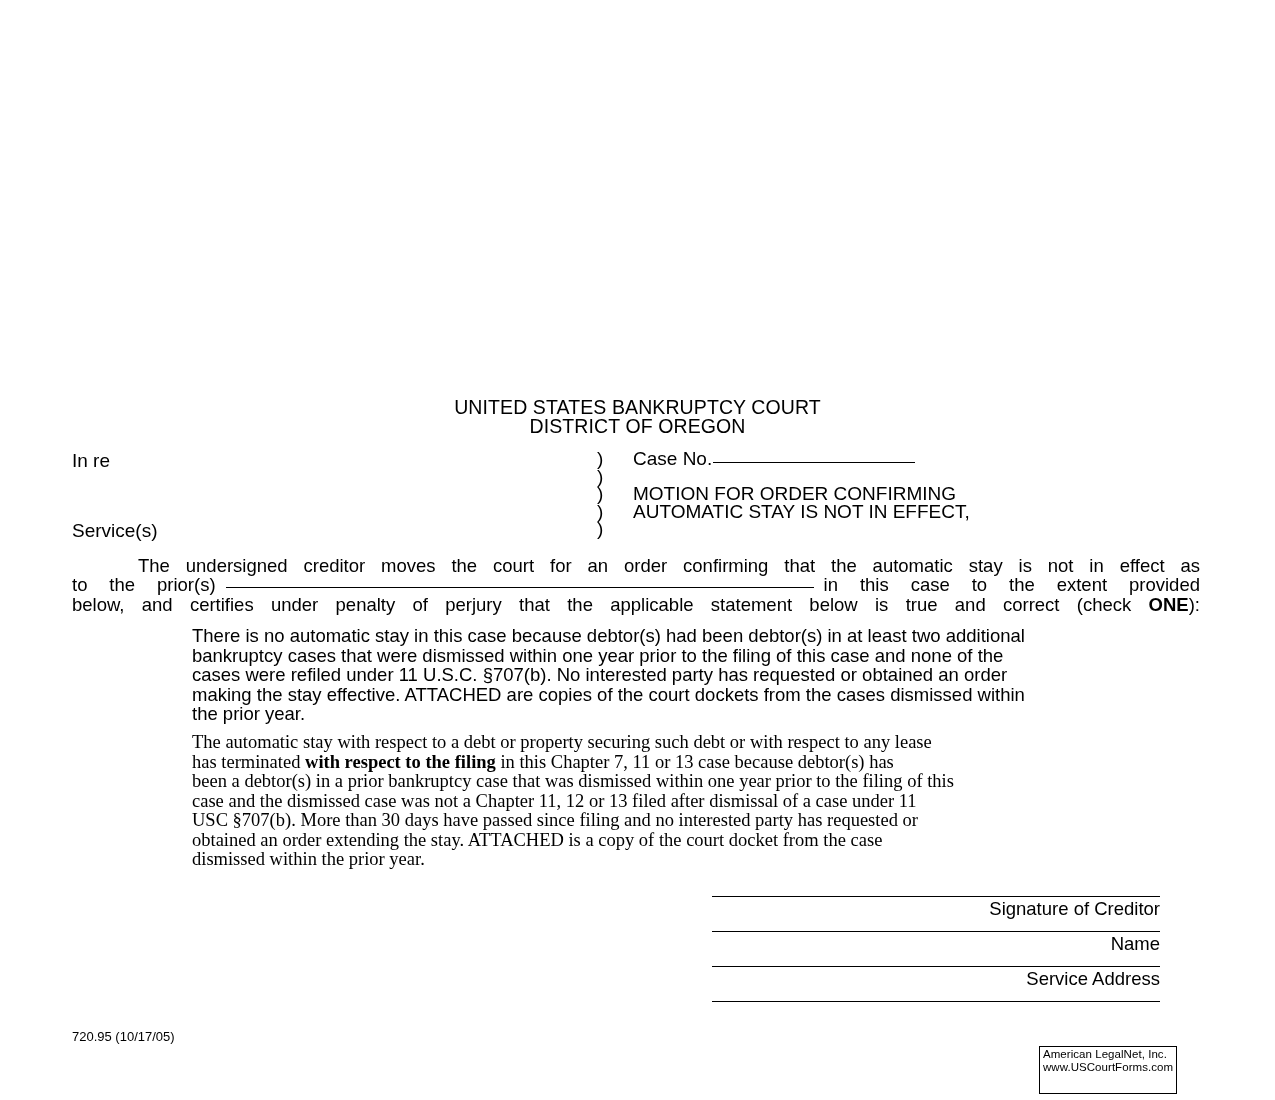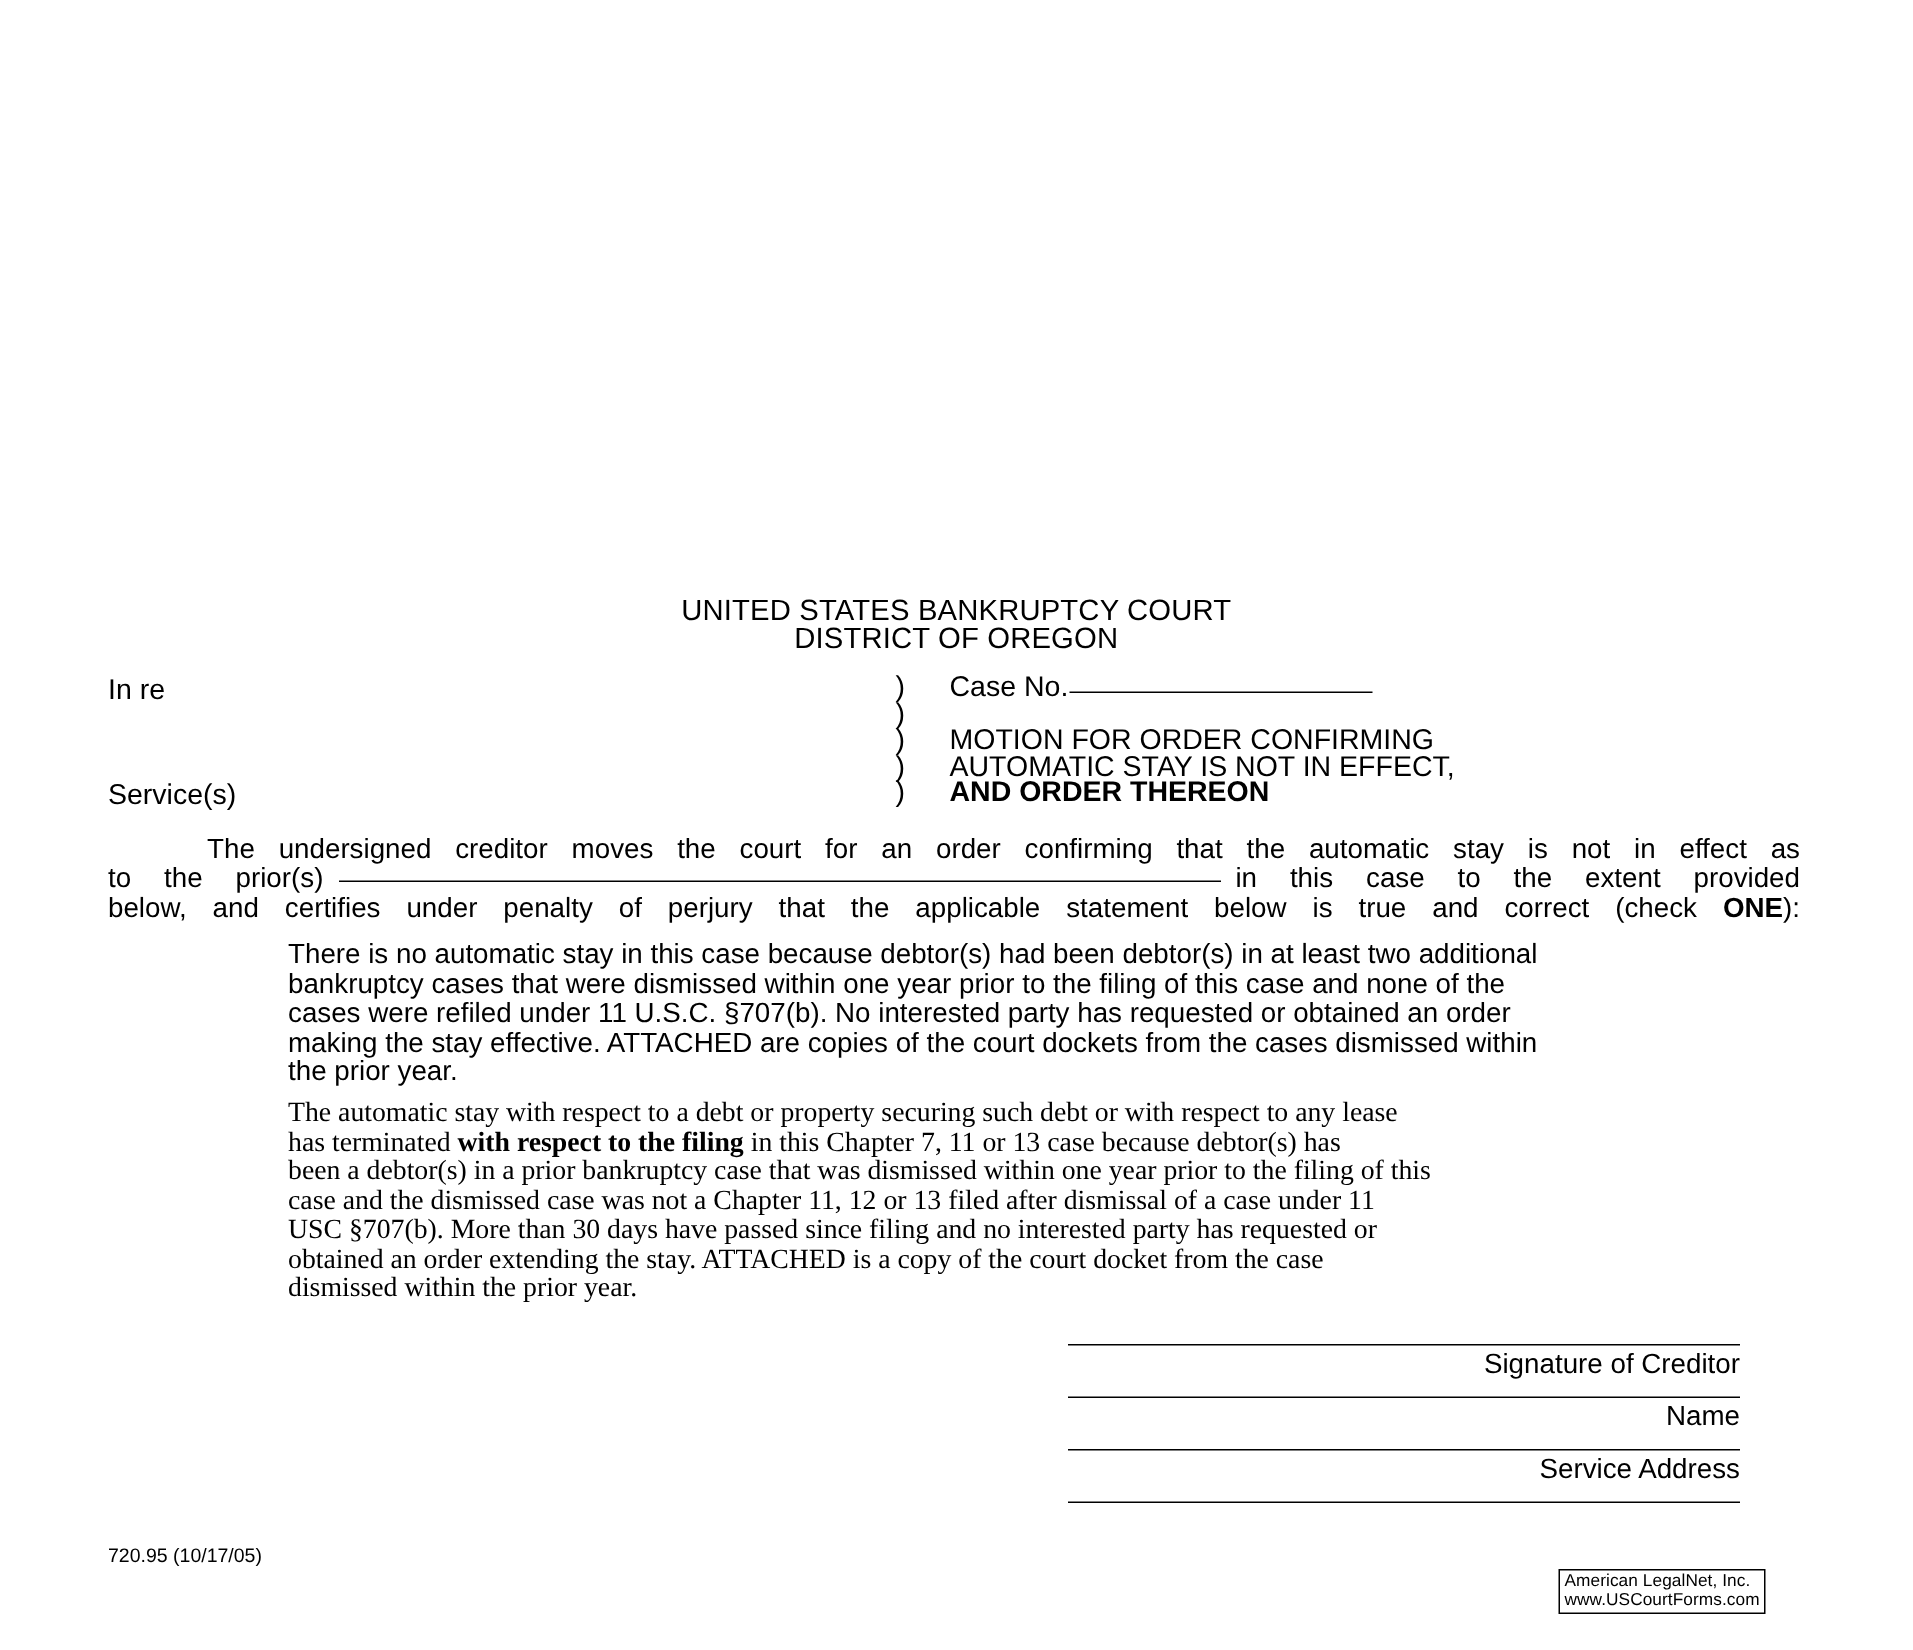--- a/index.html
+++ b/index.html
@@ -160,21 +160,21 @@
     position: absolute;
     left: 72px;
     top: 1029px;
     font-size: 13px;
   }
   .watermark {
     position: absolute;
     left: 1039px;
     top: 1046px;
     border: 1.4px solid #000;
-    padding: 1px 3px 2px 3px;
+    padding: 1px 3px 20px 3px;
     background: #ffffff;
     line-height: 12.5px;
   }
   .watermark .wm-line {
     font-size: 11.5px;
     white-space: nowrap;
     letter-spacing: 0.05px;
   }
 </style>
 </head>
@@ -198,21 +198,20 @@
       <div>)</div>
       <div>)</div>
       <div>)</div>
     </div>
 
     <div class="caption-right">
       <div class="cr-line"><span>Case No.</span><span class="caseno-rule"></span></div>
       <div class="cr-blank"></div>
       <div class="cr-line">MOTION FOR ORDER CONFIRMING</div>
       <div class="cr-line">AUTOMATIC STAY IS NOT IN EFFECT,</div>
-      <div class="cr-line bold">AND ORDER THEREON</div>
     </div>
   </div>
 
   <div class="para-intro">
     <span class="ln"><span class="lead-indent"></span><span>The undersigned creditor moves the court for an order confirming that the automatic stay is not in effect as</span></span>
     <span class="ln"><span>to the prior(s)</span><span class="sp" style="width:10px"></span><span class="debtor-rule"></span><span class="sp" style="width:10px"></span><span>in this case to the extent provided</span></span>
     <span class="ln"><span>below, and certifies under penalty of perjury that the applicable statement below is true and correct (check </span><span class="bold">ONE</span><span>):</span></span>
   </div>
 
   <div class="body-block" id="block-1">

